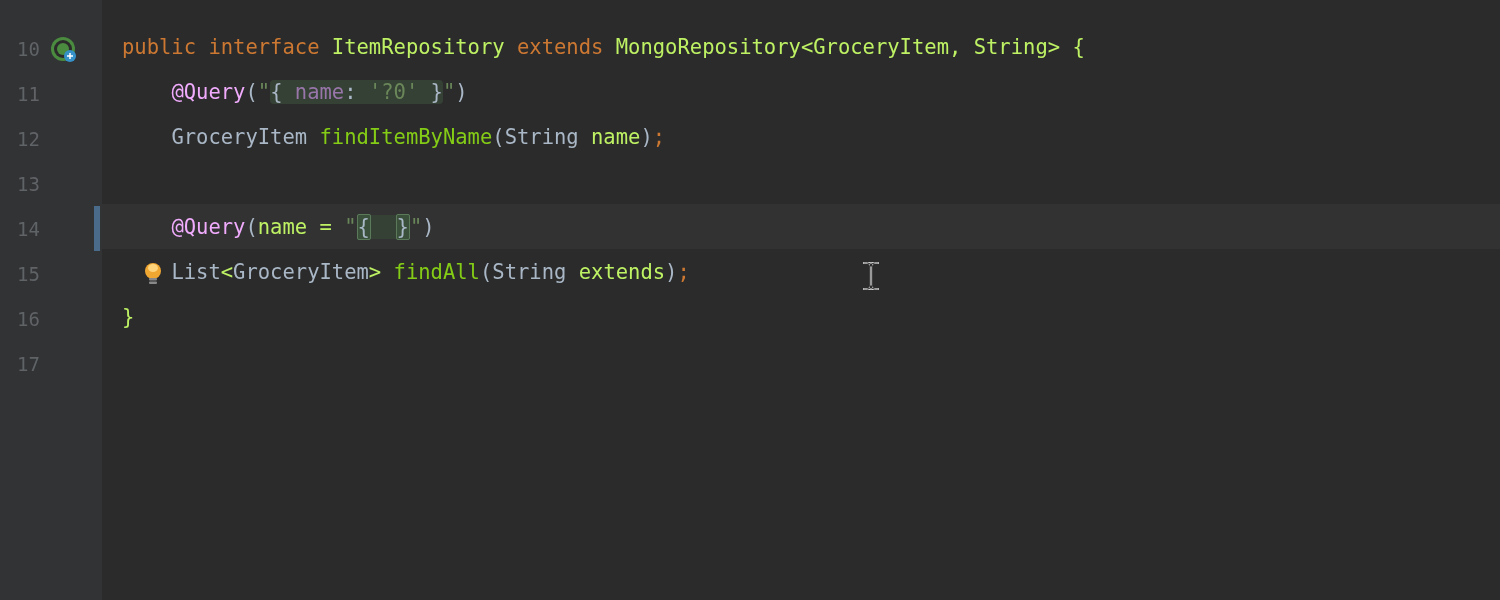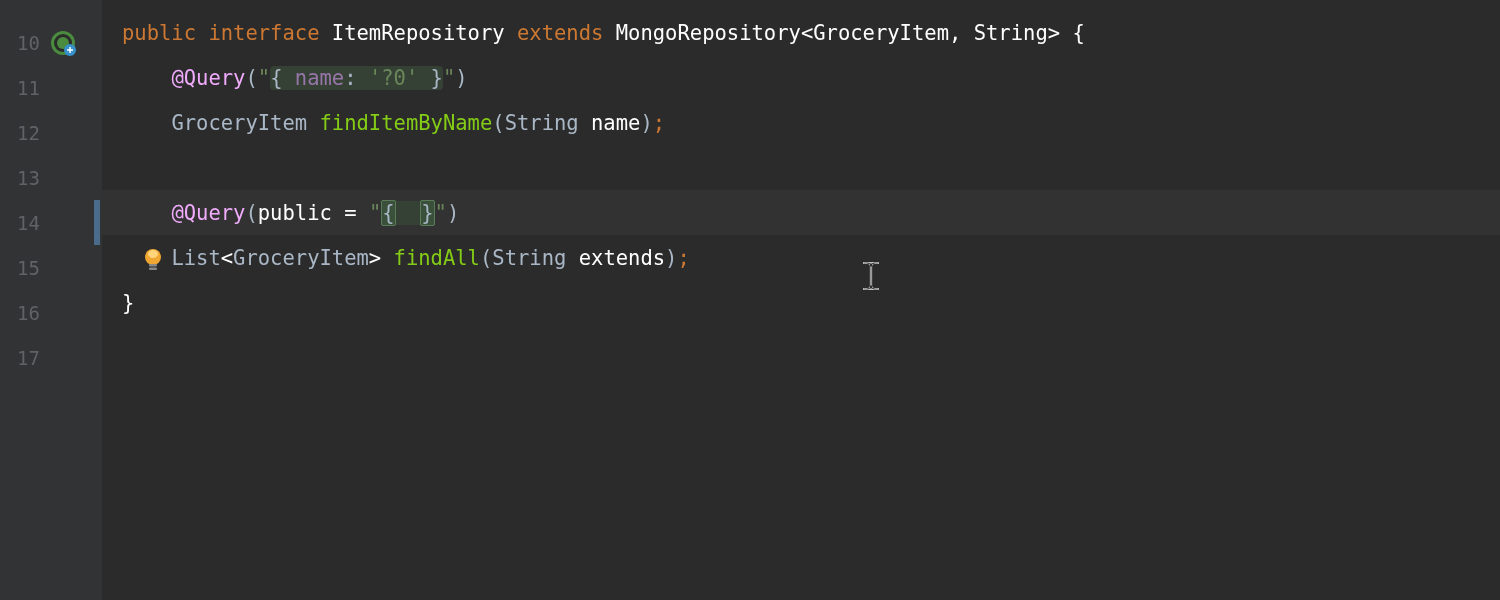--- a/index.html
+++ b/index.html
@@ -9,21 +9,21 @@
       font-size: 20.5px;
       color: #a9b7c6;
       width: 1500px;
       height: 600px;
       overflow: hidden;
       display: flex;
     }
     .gutter {
       width: 102px;
       background: #313335;
-      padding-top: 20px;
+      padding-top: 26px;
       flex-shrink: 0;
       position: relative;
     }
     .gutter-row {
       height: 45px;
       display: flex;
       align-items: center;
       position: relative;
     }
     .line-number {
@@ -45,38 +45,38 @@
     .modified-bar {
       position: absolute;
       left: 94px;
       top: 0;
       width: 6px;
       height: 100%;
       background: #4a6b8a;
     }
     .code-area {
       flex: 1;
-      padding-top: 10px;
+      padding-top: 24px;
       position: relative;
     }
     .code-line {
       height: 45px;
       display: flex;
       align-items: center;
       padding-left: 20px;
       white-space: pre;
       position: relative;
     }
     .current-line {
       background: #323232;
     }
     .keyword { color: #cc7832; }
     .annotation { color: #f0abfc; }
     .string { color: #6a8759; }
-    .identifier { color: #ffffff; }
+    .identifier { color: #bef264; }
     .method { color: #84cc16; }
     .paren { color: #a9b7c6; }
     .semicolon { color: #cc7832; }
     .type { color: #a9b7c6; }
     .highlight-injection {
       background: #364135;
       border-radius: 4px;
       padding: 0 0;
     }
     .injection-name { color: #9876aa; }
@@ -147,21 +147,21 @@
 
   <div class="code-line current-line">
     <span class="lightbulb-icon" style="position:absolute;left:40px;top:10px;">
       <svg width="22" height="26" viewBox="0 0 22 26">
         <ellipse cx="11" cy="9" rx="8" ry="8" fill="#f0a732"></ellipse>
         <ellipse cx="11" cy="6" rx="5" ry="4" fill="#ffd47a"></ellipse>
         <rect x="7" y="16" width="8" height="2.5" fill="#888" rx="1"></rect>
         <rect x="7" y="19.5" width="8" height="2.5" fill="#888" rx="1"></rect>
       </svg>
     </span>
-    <span>    </span><span class="annotation">@Query</span><span class="paren">(</span><span class="identifier">public = </span><span class="string">"</span><span class="highlight-injection"><span class="injection-brace bracket-hl">{</span><span class="injection-brace">  </span><span class="injection-brace bracket-hl">}</span></span><span class="string">"</span><span class="paren">)</span>
+    <span>    </span><span class="annotation">@Query</span><span class="paren">(</span><span class="identifier">name = </span><span class="string">"</span><span class="highlight-injection"><span class="injection-brace bracket-hl">{</span><span class="injection-brace">  </span><span class="injection-brace bracket-hl">}</span></span><span class="string">"</span><span class="paren">)</span>
   </div>
 
   <div class="code-line"><span>    </span><span class="type">List</span><span class="identifier">&lt;</span><span class="type">GroceryItem</span><span class="identifier">&gt;</span><span class="method"> findAll</span><span class="paren">(</span><span class="type">String</span><span class="identifier"> extends</span><span class="paren">)</span><span class="semicolon">;</span></div>
 
   <div class="code-line"><span class="identifier">}</span></div>
 
   <div class="code-line"><span></span></div>
 
   <div class="text-cursor">
     <svg width="18" height="30" viewBox="0 0 18 30">

